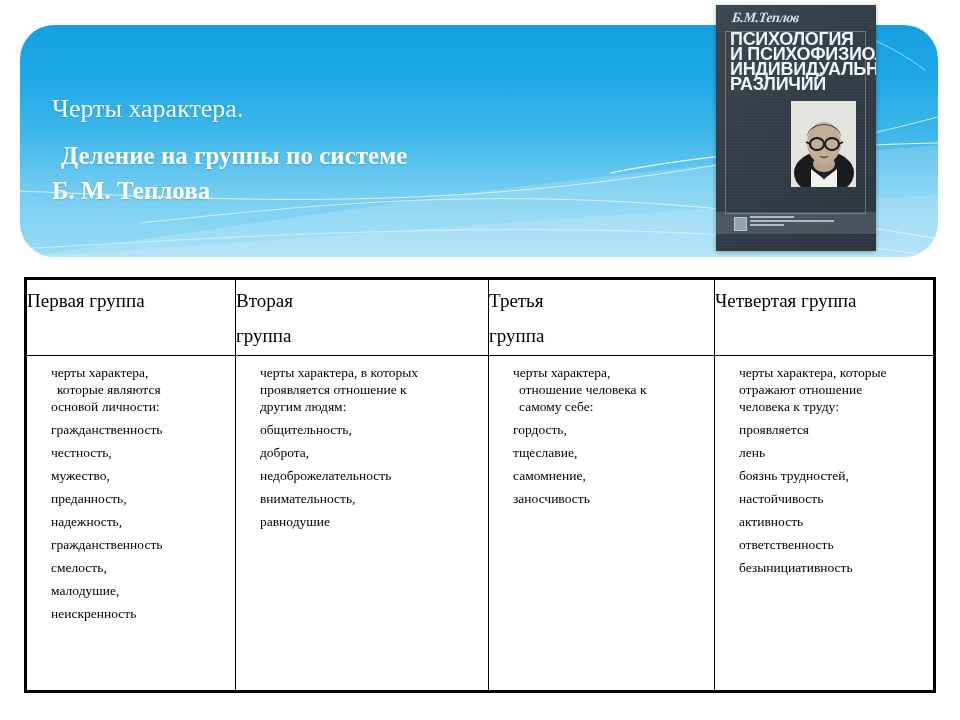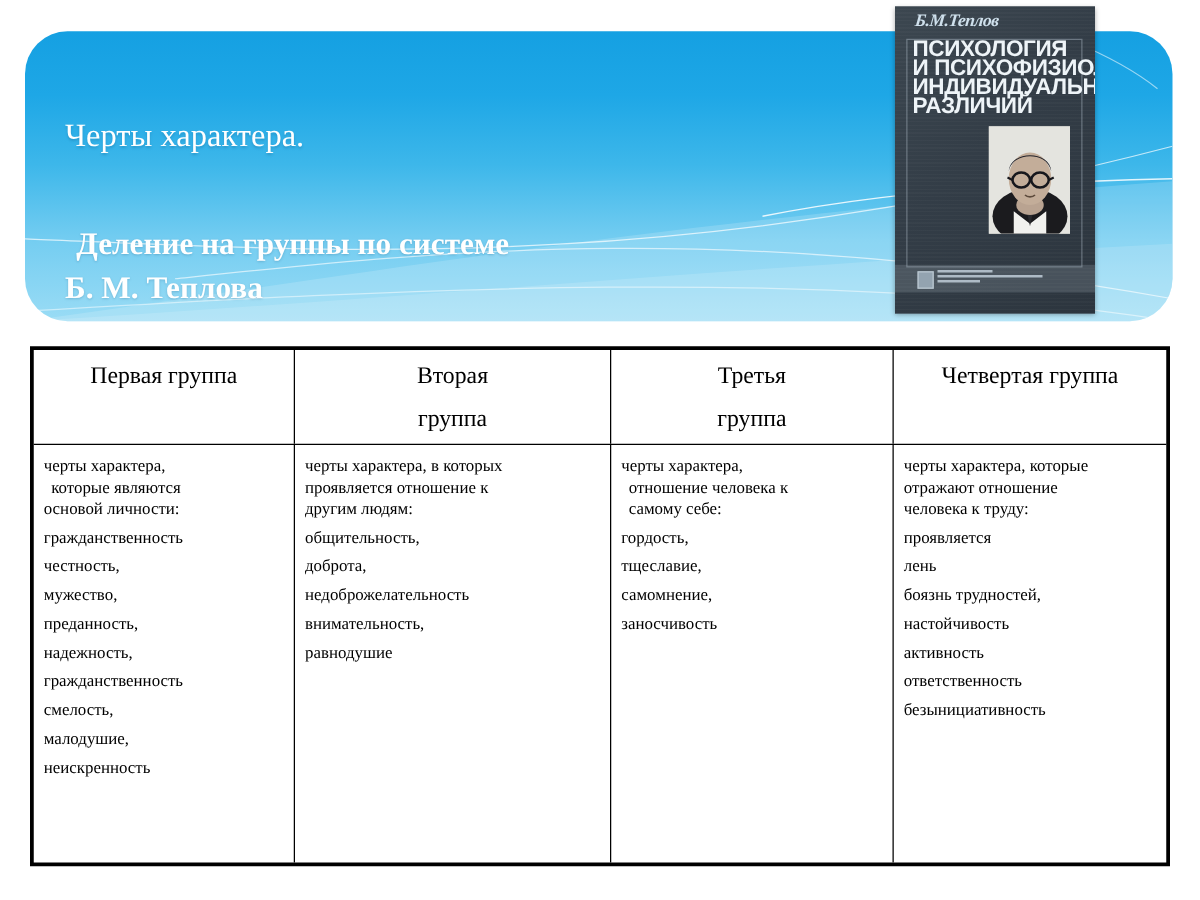--- a/index.html
+++ b/index.html
@@ -146,21 +146,20 @@
   }
   #subtitle-block {
     position: absolute;
     left: 52px;
     top: 138px;
     color: #ffffff;
     font-size: 25px;
     font-weight: bold;
     line-height: 35px;
     text-shadow: 0 1px 2px rgba(0,60,100,0.22);
-    margin-top: 40px;
   }
   #subtitle-line1 { padding-left: 9px; white-space: nowrap; }
   #subtitle-line2 { white-space: nowrap; }
 
   
   #traits-table {
     position: absolute;
     left: 24px;
     top: 277px;
     width: 912px;
@@ -191,28 +190,27 @@
 
   
   .col-1 { width: 209px; }
   .col-2 { width: 253px; }
   .col-3 { width: 226px; }
   .col-4 { width: 218px; }
 
   .head-cell {
     font-size: 19px;
     line-height: 35px;
-    text-align: center;
     padding-top: 3px;
     color: #000000;
   }
   .head-cell .hl { display: block; }
 
   .body-cell {
-    padding: 8px 8px 6px 8px;
+    padding: 8px 8px 6px 24px;
     font-size: 13.5px;
     color: #000000;
   }
   .intro {
     line-height: 17px;
     margin-bottom: 3px;
   }
   .intro .il { display: block; white-space: nowrap; }
   .intro .il.ind { padding-left: 6px; }
   .items { line-height: 23px; }

